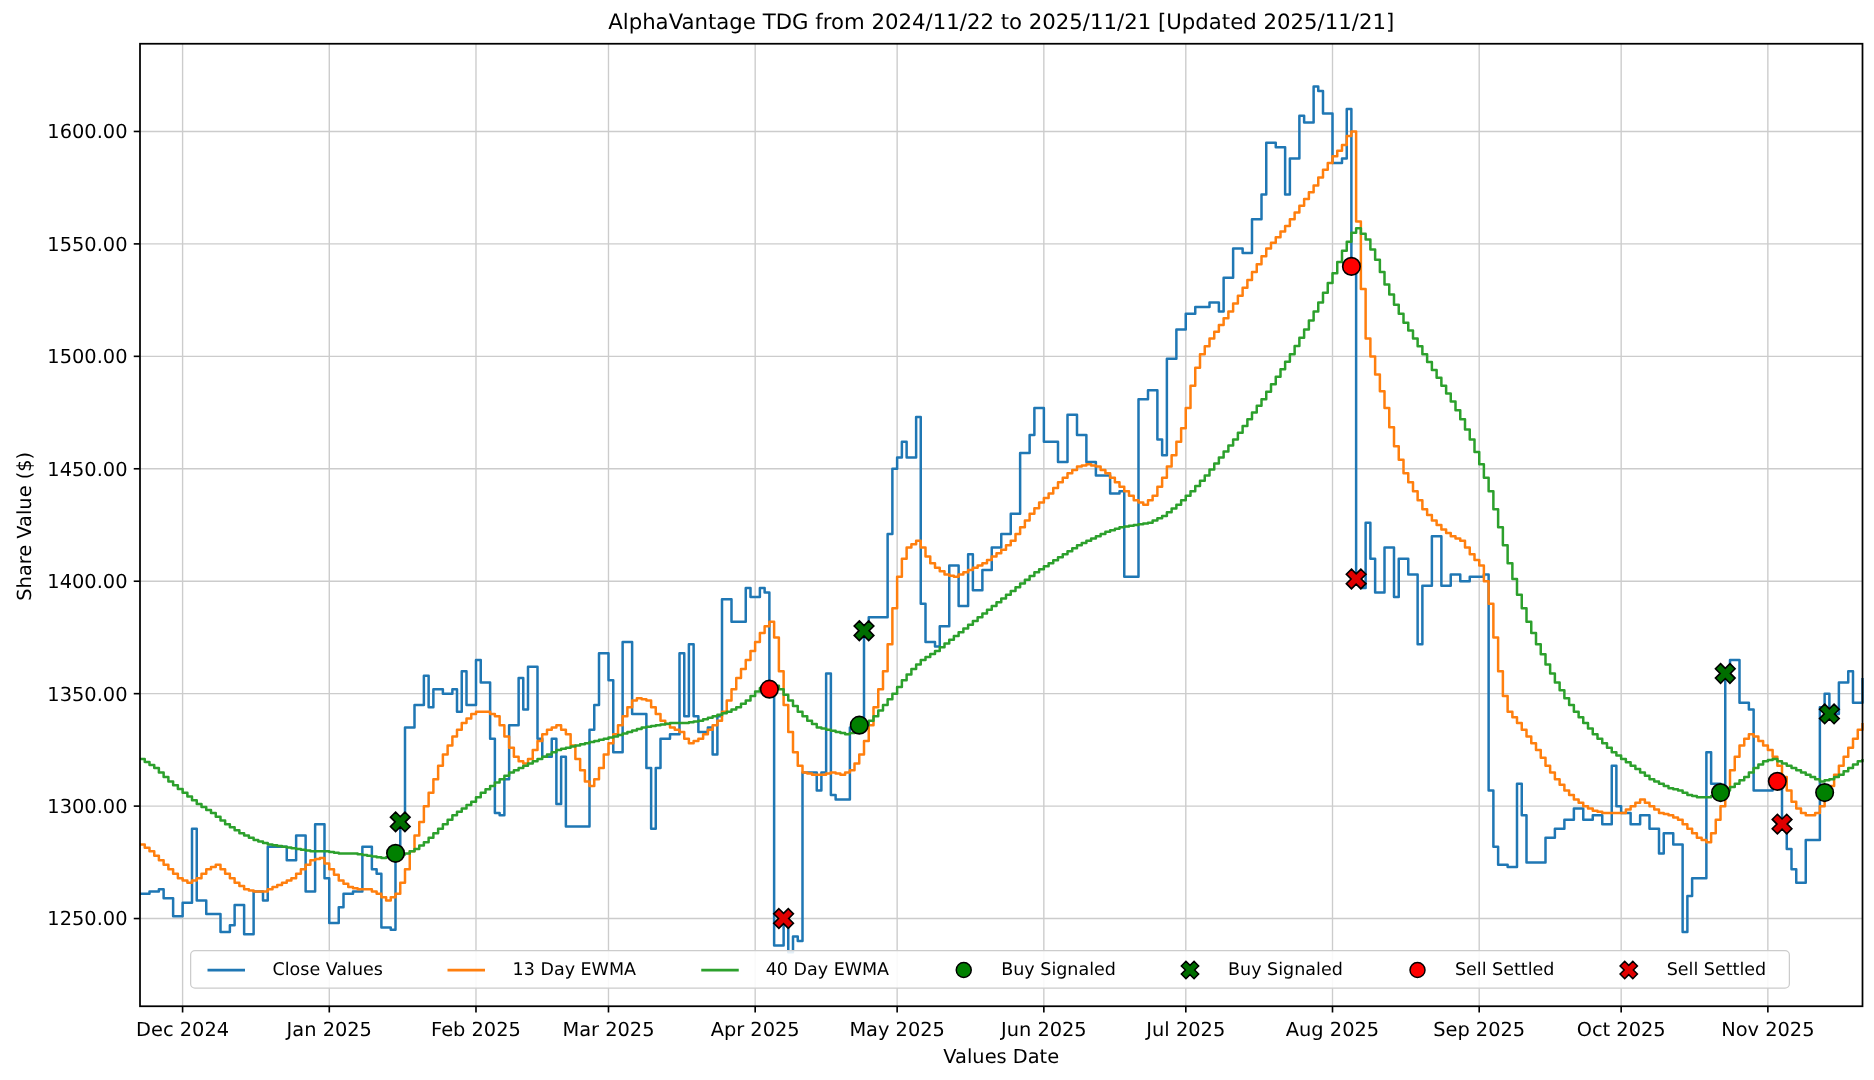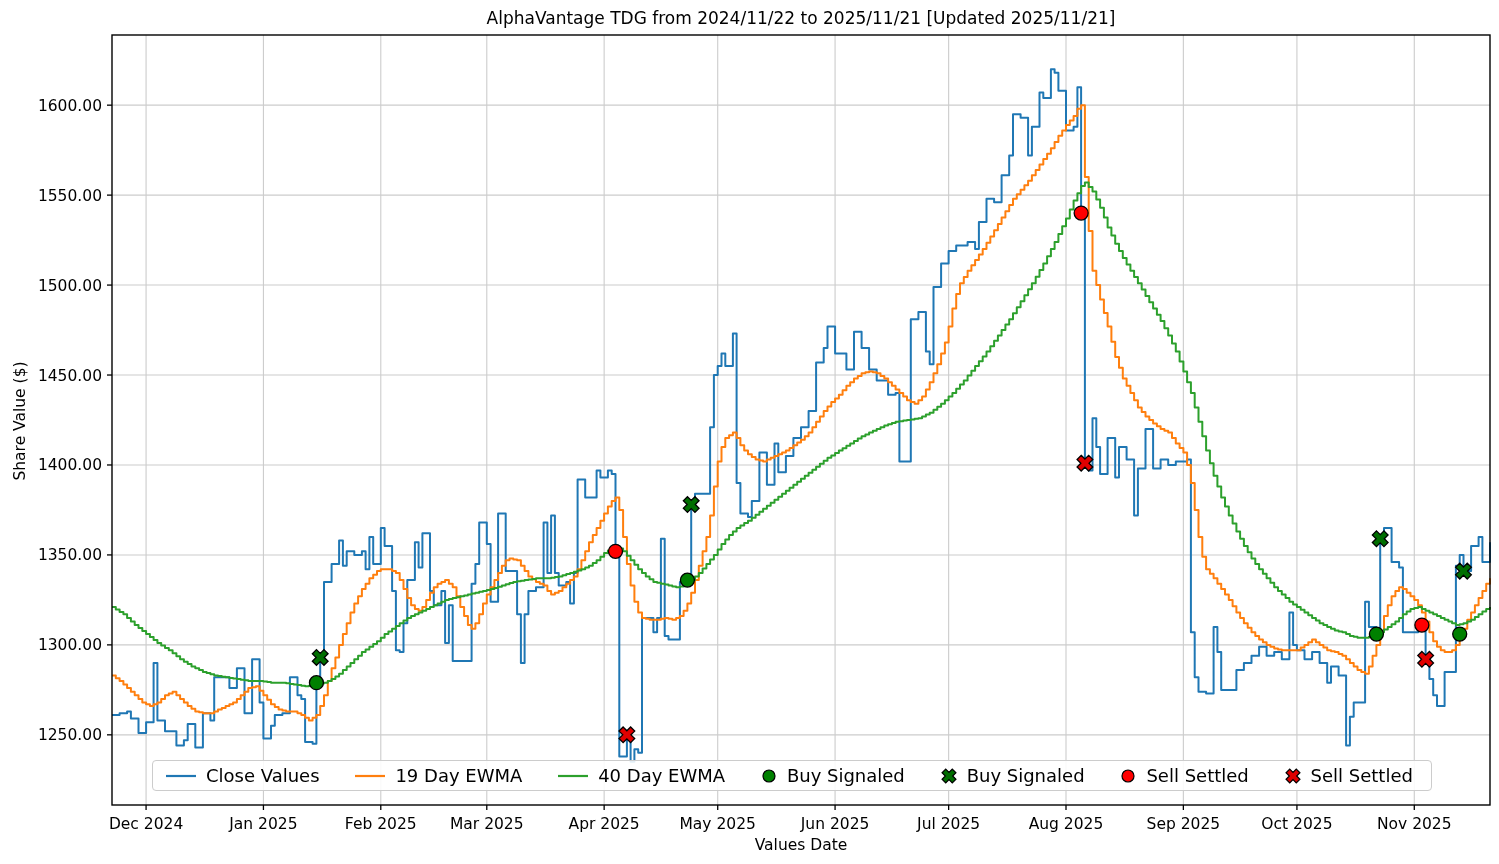--- a/index.html
+++ b/index.html
@@ -7,21 +7,21 @@
        font-family:"DejaVu Sans","Liberation Sans",sans-serif;color:#000000;overflow:hidden;padding-left:16px;}
   .title{position:absolute;left:112px;top:6px;width:1378px;text-align:center;
          font-size:17px;line-height:24px;}
   .xlabel{position:absolute;left:112px;top:836px;width:1378px;text-align:center;font-size:15.5px;}
   .ylabel{position:absolute;left:-180px;top:412px;width:400px;text-align:center;font-size:15.5px;
           transform:rotate(-90deg);transform-origin:center center;}
   svg#plot{position:absolute;left:0;top:0;}
   .legend{position:absolute;left:152px;top:760px;width:1280px;height:31px;box-sizing:border-box;
           background:rgba(255,255,255,0.88);border:1px solid #cccccc;border-radius:4px;
           display:flex;align-items:center;justify-content:space-between;padding:0 18px 0 12px;z-index:5;}
-  .litem{display:flex;align-items:center;gap:9px;font-size:18px;white-space:nowrap;}
+  .litem{display:flex;align-items:center;gap:21px;font-size:14px;white-space:nowrap;}
   .glyph{display:block;}
 </style>
 </head>
 <body>
 
 <div class="fig">
   <div class="title">AlphaVantage TDG from 2024/11/22 to 2025/11/21 [Updated 2025/11/21]</div>
 
   <svg id="plot" width="1499" height="864">
       <g>
@@ -119,21 +119,21 @@
     <div class="litem">
       <svg class="glyph" width="32" height="14">
           <line x1="1" y1="7" x2="31" y2="7" stroke="#1f77b4" stroke-width="2.2"></line>
         </svg>
       <span>Close Values</span>
     </div>
     <div class="litem">
       <svg class="glyph" width="32" height="14">
           <line x1="1" y1="7" x2="31" y2="7" stroke="#ff7f0e" stroke-width="2.2"></line>
         </svg>
-      <span>19 Day EWMA</span>
+      <span>13 Day EWMA</span>
     </div>
     <div class="litem">
       <svg class="glyph" width="32" height="14">
           <line x1="1" y1="7" x2="31" y2="7" stroke="#2ca02c" stroke-width="2.2"></line>
         </svg>
       <span>40 Day EWMA</span>
     </div>
     <div class="litem">
       <svg class="glyph" width="18" height="18">
           <circle cx="9" cy="9" r="6" fill="#008000" stroke="#000000" stroke-width="1.2"></circle>

